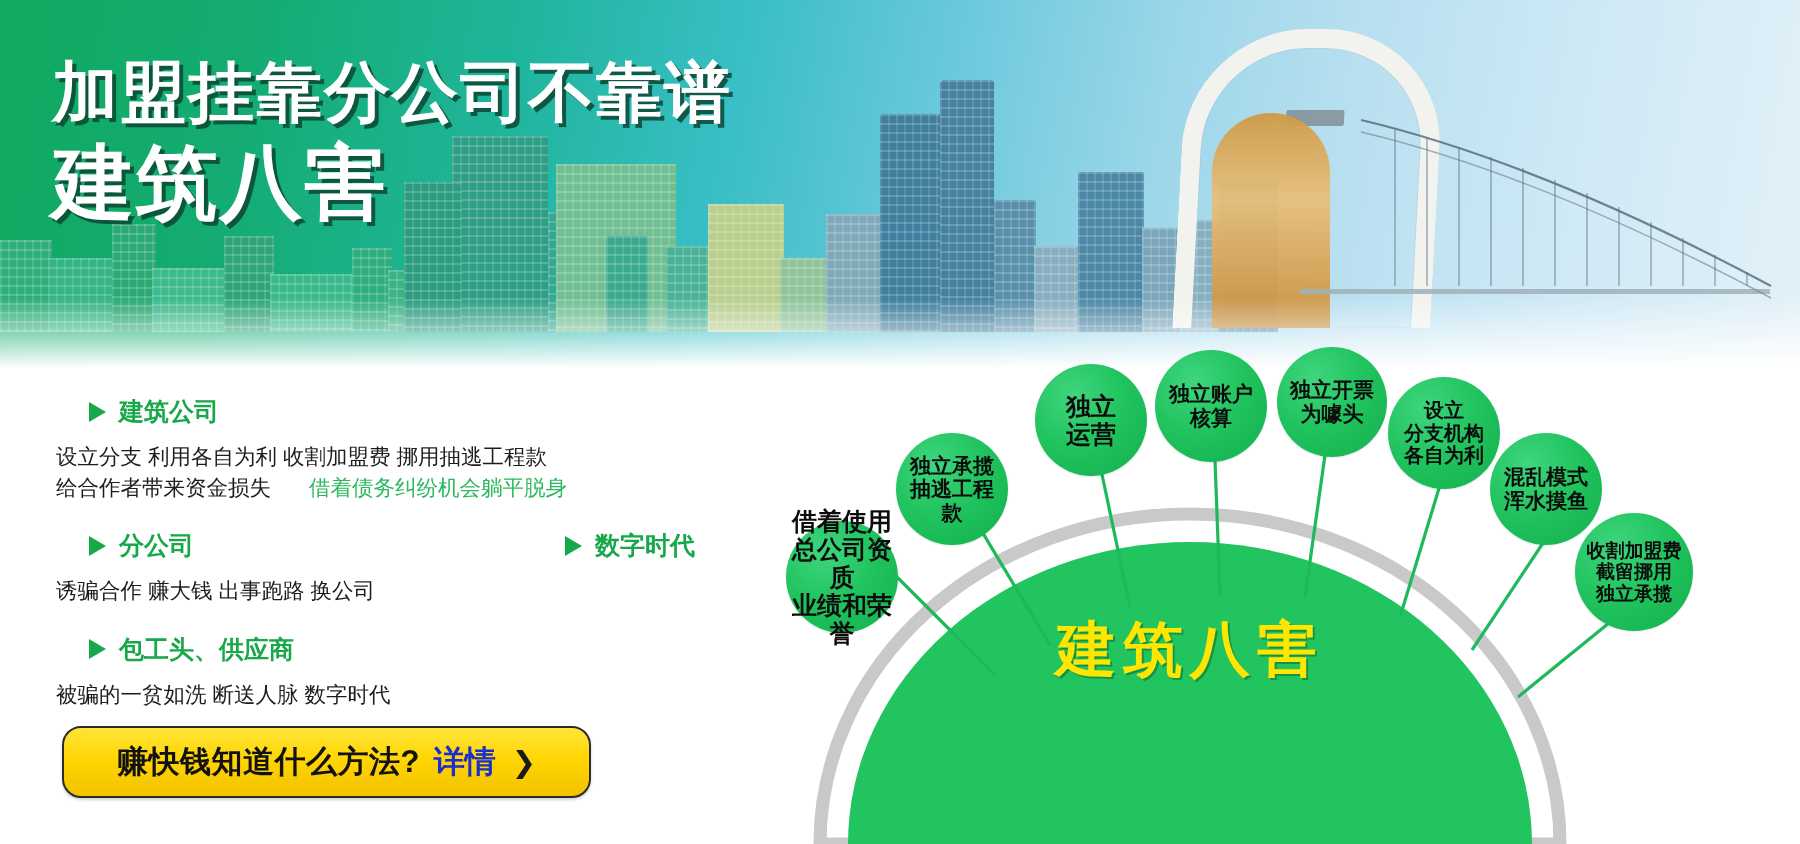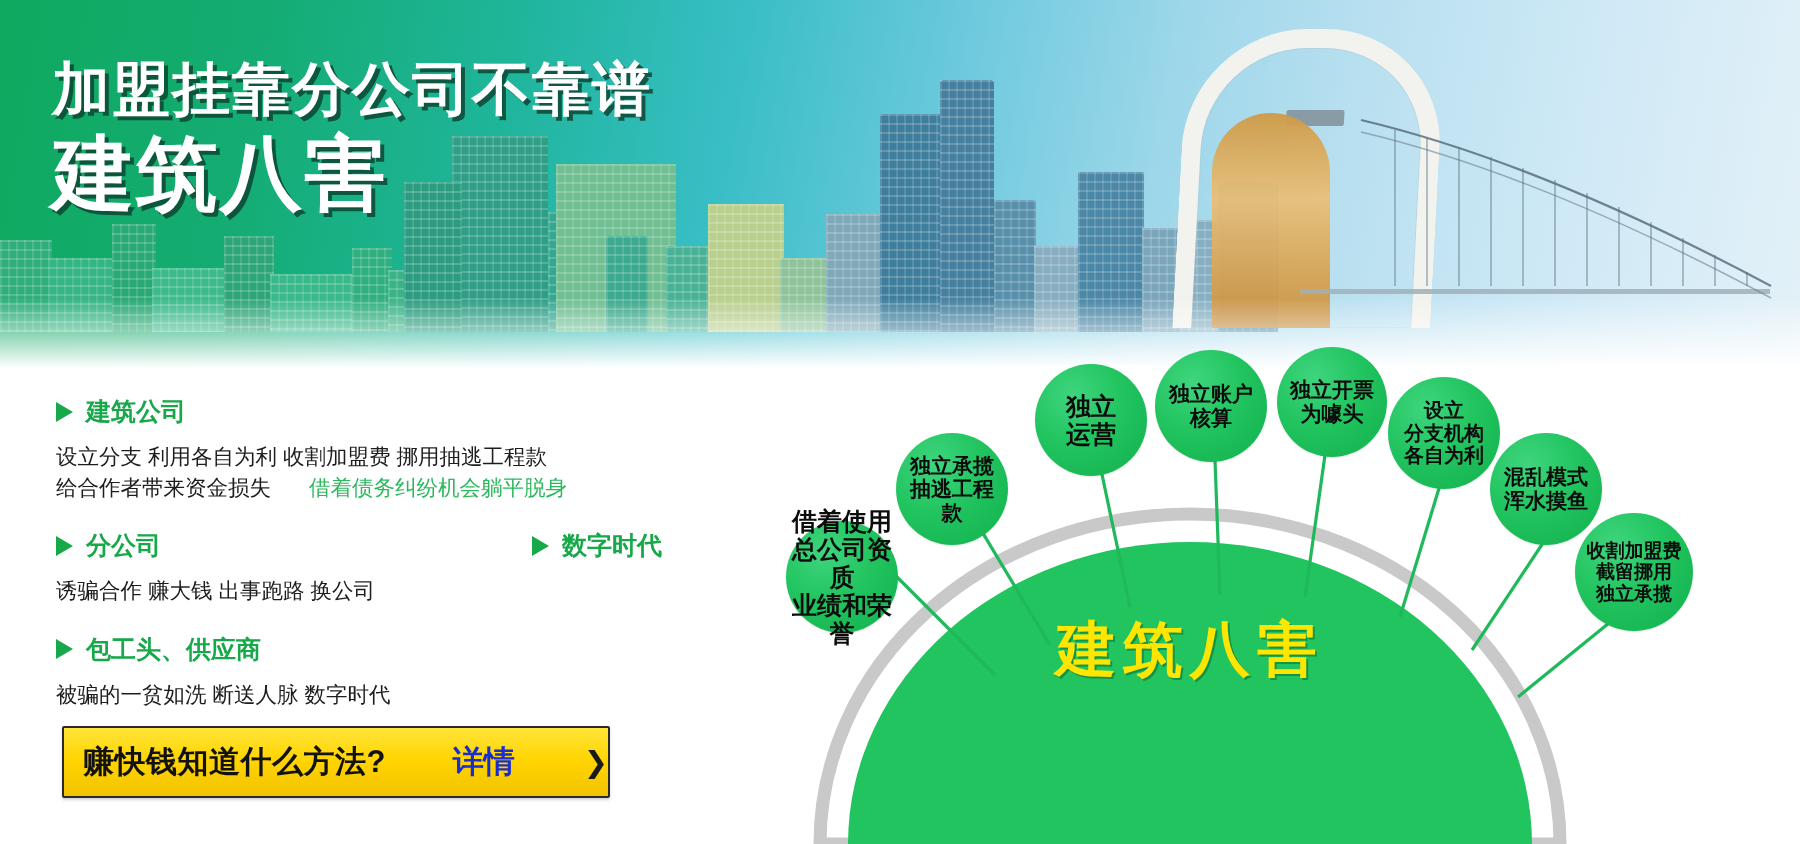--- a/index.html
+++ b/index.html
@@ -59,41 +59,41 @@
   .deck{position:absolute;left:150px;bottom:34px;width:470px;height:5px;background:#9fb0b8;opacity:.85;}
 
   
   .title-wrap{position:absolute;left:52px;top:58px;z-index:6;}
   .title-line{
     font-family:"Liberation Sans","DejaVu Sans",sans-serif;
     color:#ffffff;font-weight:bold;letter-spacing:2px;
     text-shadow:4px 4px 0 rgba(12,70,52,.85);
     white-space:nowrap;line-height:1.06;
   }
-  .title-1{font-size:58px;}
+  .title-1{font-size:66px;}
   .title-2{font-size:82px;margin-top:12px;}
 
   
   .left-col{position:absolute;left:56px;top:395px;width:760px;z-index:5;}
-  .sec-head{display:flex;align-items:center;gap:13px;color:#17a84a;font-size:25px;font-weight:bold;white-space:nowrap;}
+  .sec-head{display:flex;align-items:center;gap:13px;color:#17a84a;font-size:25px;font-weight:bold;white-space:nowrap;margin-left:33px;}
   .tri{width:0;height:0;border-left:17px solid #17a84a;border-top:10px solid transparent;border-bottom:10px solid transparent;flex:0 0 auto;}
   .sec-body{margin-top:14px;color:#1d1d1d;font-size:21.5px;line-height:1.42;white-space:nowrap;}
   .green-txt{color:#2cb85c;}
   .two-col{display:flex;}
   .col-a{width:476px;}
   .col-b{width:284px;}
   .blk{margin-bottom:26px;}
 
   
   .cta{
     position:absolute;left:62px;top:726px;width:525px;height:68px;
     background:linear-gradient(to bottom,#ffe53a 0%,#ffd400 48%,#f2c300 100%);
-    border:2.5px solid #2b2b2b;border-radius:2px;
-    display:flex;align-items:center;justify-content:space-between;gap:14px;
-    box-shadow:0 2px 3px rgba(0,0,0,.18);cursor:pointer;z-index:7;padding-left:19px;
+    border:2.5px solid #2b2b2b;border-radius:19px;
+    display:flex;align-items:center;justify-content:center;gap:14px;
+    box-shadow:0 2px 3px rgba(0,0,0,.18);cursor:pointer;z-index:7;
   }
   .cta-main{font-size:31px;font-weight:bold;color:#121212;white-space:nowrap;letter-spacing:.5px;}
   .cta-link{font-size:31px;font-weight:bold;color:#1a2ecc;white-space:nowrap;}
   .cta-arrow{font-size:29px;color:#1a1a1a;font-weight:300;line-height:1;margin-left:2px;}
 
   
   .diagram{position:absolute;left:800px;top:345px;width:1000px;height:499px;z-index:4;}
   .dome-svg{position:absolute;left:0;top:0;width:1000px;height:499px;}
   .dome-label{
     position:absolute;left:180px;top:265px;width:420px;text-align:center;

